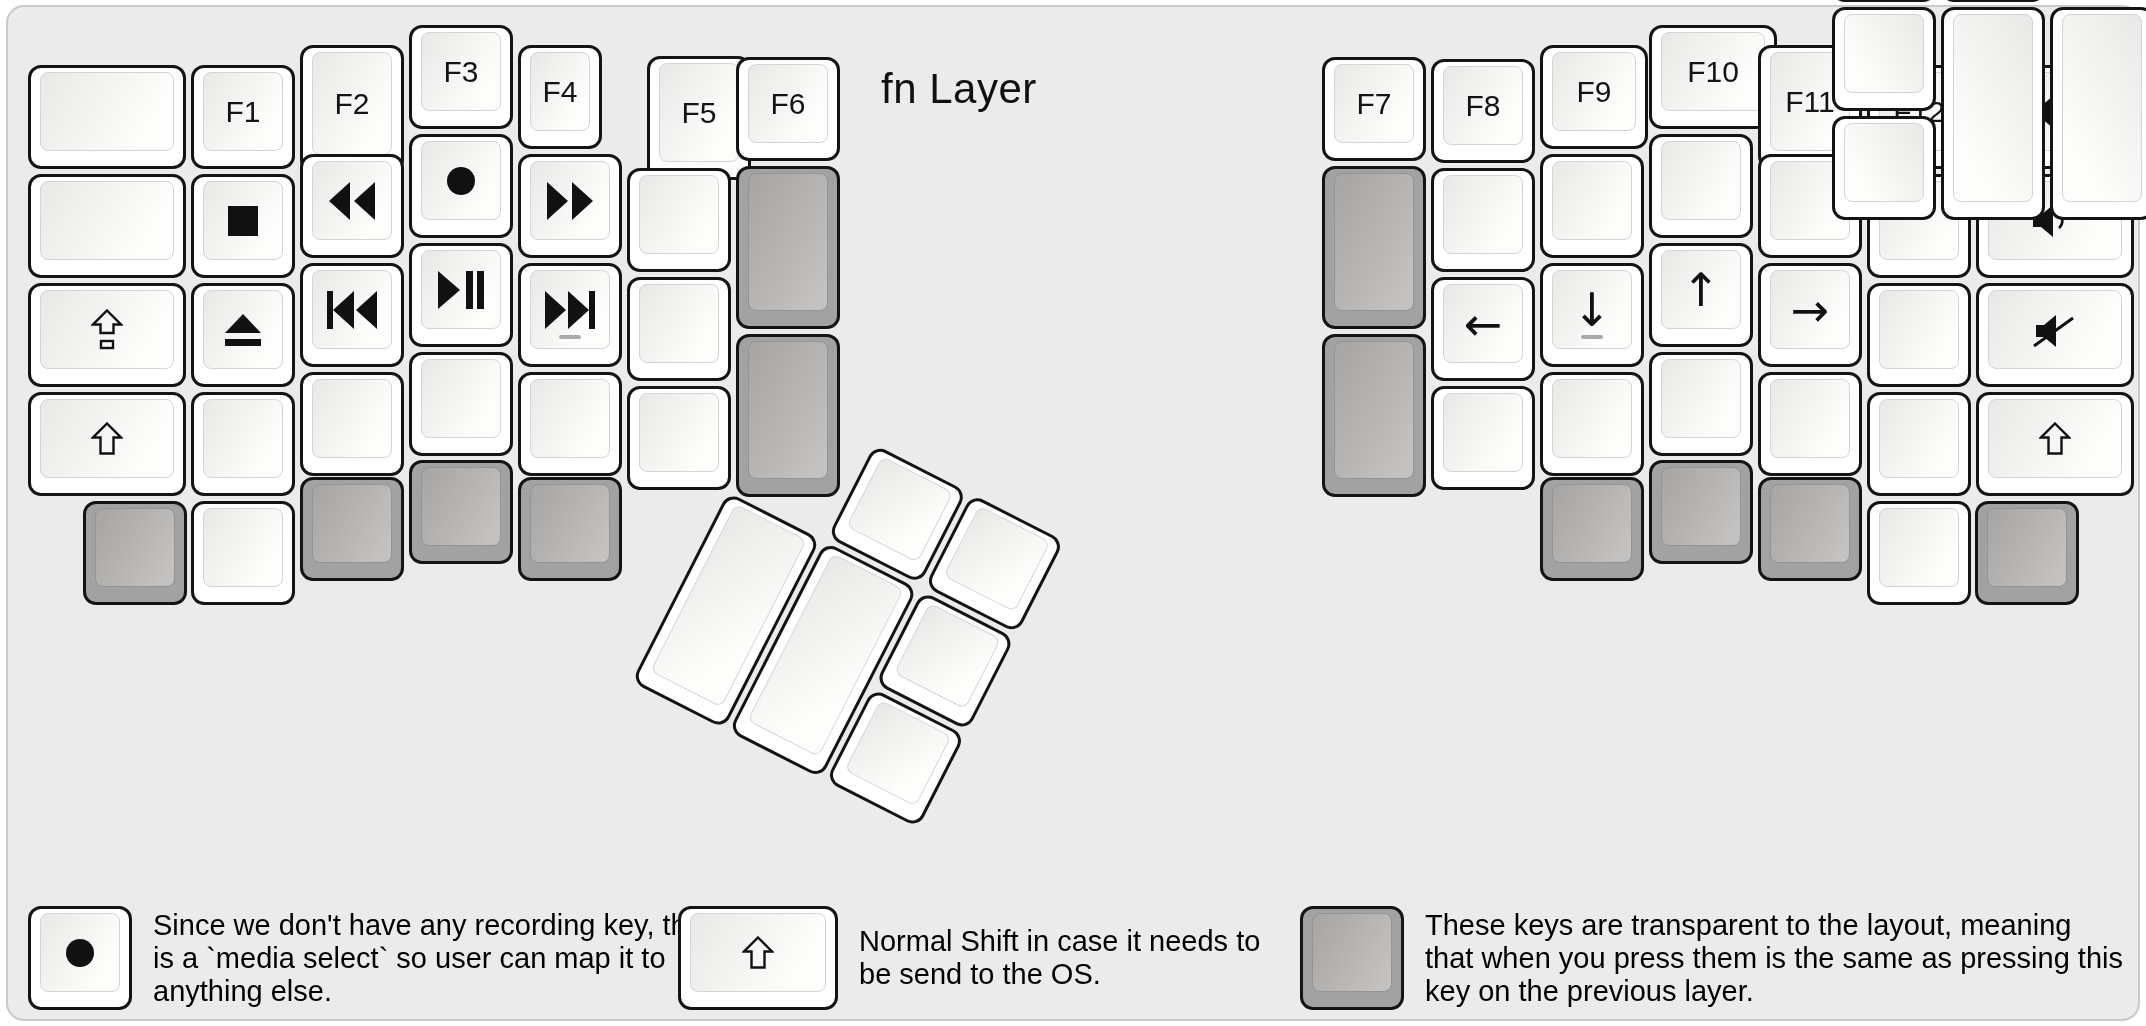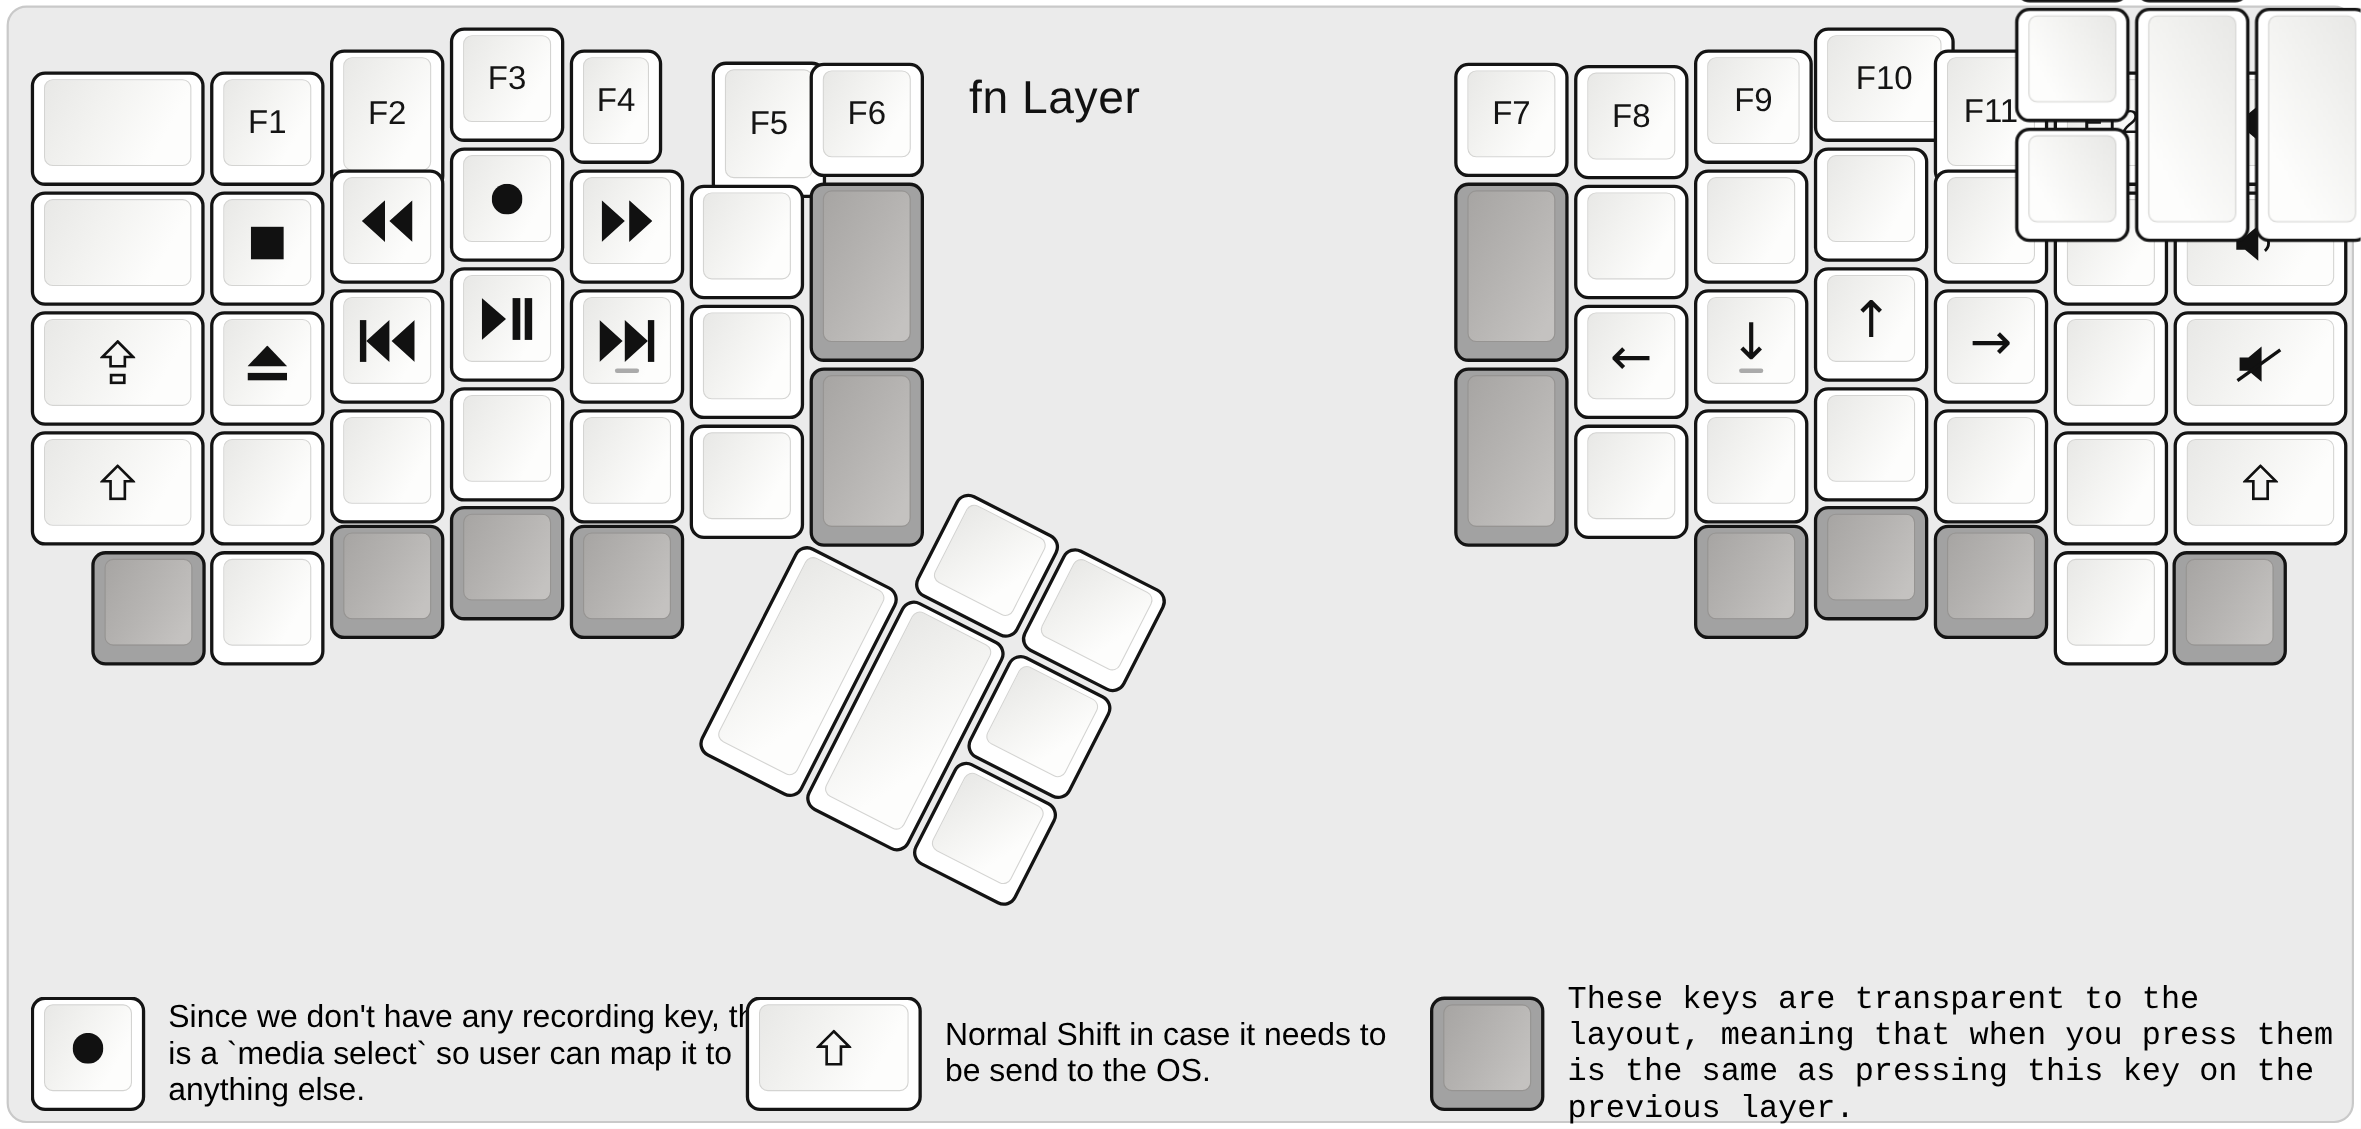--- a/index.html
+++ b/index.html
@@ -430,16 +430,16 @@
           </div>
         </div>
       <div class="legend-text" style="width:430px;">Normal Shift in case it needs to be send to the OS.</div>
     </div>
     <div class="legend-item" id="legend-2" style="left:1292px;top:899px;">
       <div class="legend-keyslot">
           <div class="key gray" style="left: 0px; top: 0px; width: 104px; height: 104px; position: relative;">
             <div class="ktop"></div>
           </div>
         </div>
-      <div class="legend-text" style="width:700px;font-family:Liberation Mono, monospace;">These keys are transparent to the layout, meaning that when you press them is the same as pressing this key on the previous layer.</div>
+      <div class="legend-text" style="width:700px;">These keys are transparent to the layout, meaning that when you press them is the same as pressing this key on the previous layer.</div>
     </div>
   </div>
 </div>
 
 </body></html>

